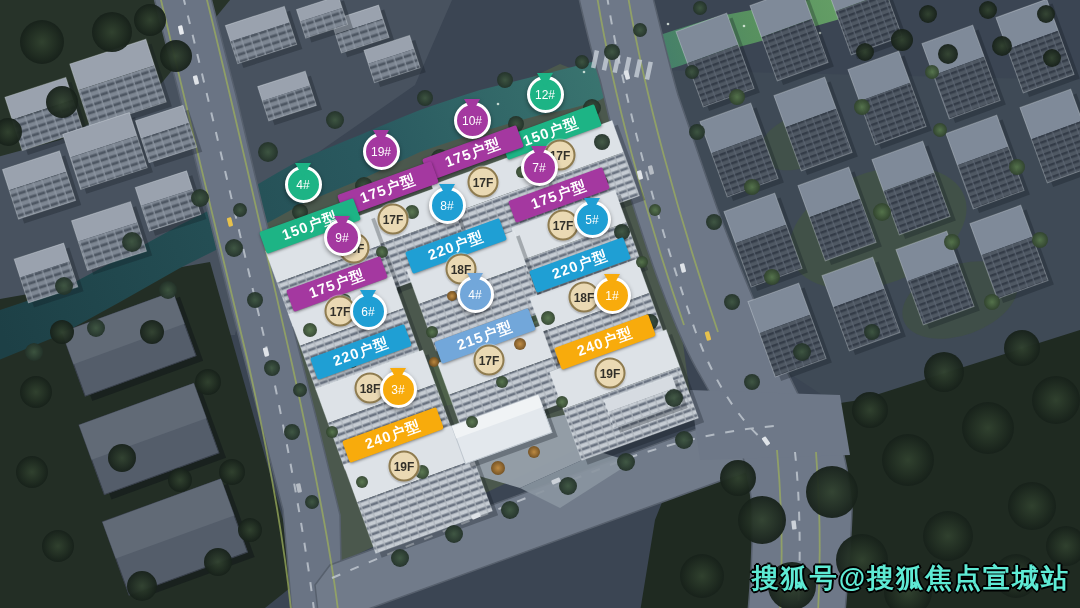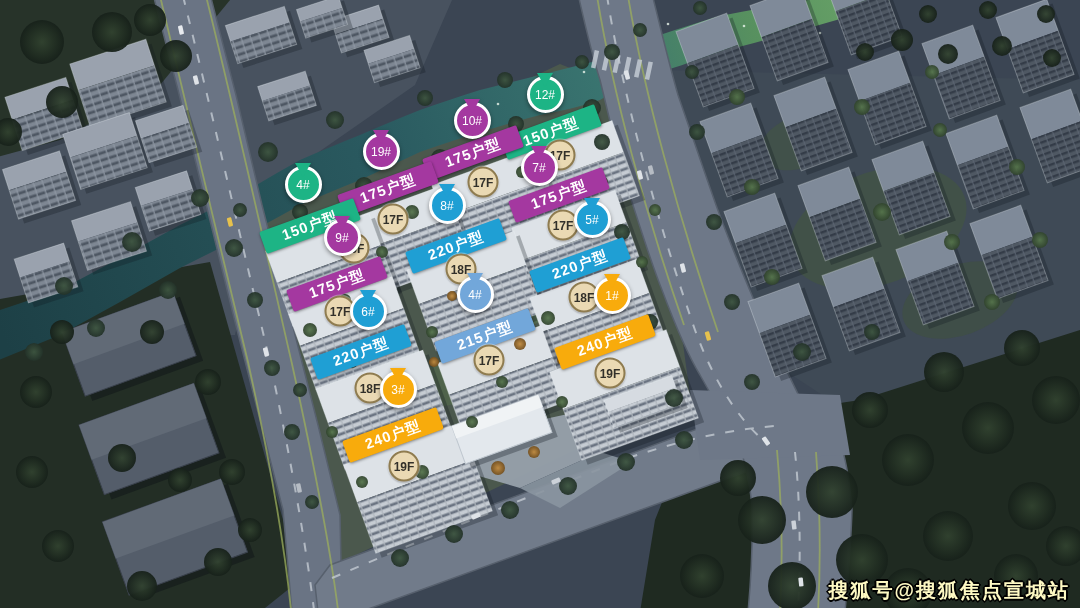--- a/index.html
+++ b/index.html
@@ -13,21 +13,21 @@
           border-radius:2px;padding:0 8px;box-shadow:0 1px 3px rgba(0,0,0,.45);z-index:5;white-space:nowrap;}
   .badge{transform:translate(-50%,-50%);width:31px;height:31px;border-radius:50%;box-sizing:border-box;
          border:2px solid;display:flex;align-items:center;justify-content:center;font-size:12px;
          font-weight:bold;z-index:6;box-shadow:0 0 0 1px rgba(255,255,255,.35),0 1px 2px rgba(0,0,0,.45);}
   .pin{transform:translate(-50%,-19px);display:flex;flex-direction:column;align-items:center;z-index:7;
        filter:drop-shadow(0 2px 2px rgba(0,0,0,.4));}
   .pc{width:37px;height:37px;border-radius:50%;border:3px solid #15803d;box-sizing:border-box;color:#fff;
       font-weight:normal;font-size:12px;display:flex;align-items:center;justify-content:center;}
   .pt{width:0;height:0;border-left:8px solid transparent;border-right:8px solid transparent;
       border-top:14px solid red;margin-top:-3px;}
-  .watermark{position:absolute;right:10px;bottom:4px;font-size:20px;font-weight:bold;color:#fef9c3;
+  .watermark{position:absolute;right:10px;bottom:12px;font-size:27px;font-weight:bold;color:#5eead4;
       letter-spacing:2px;z-index:9;
       text-shadow:-2px 0 #000,2px 0 #000,0 -2px #000,0 2px #000,-1px -1px #000,1px 1px #000,-1px 1px #000,1px -1px #000;}
 </style>
 </head>
 <body>
 
 <div class="stage">
   <svg id="scene" width="1080" height="608" viewBox="0 0 1080 608">
     <defs>
       <pattern id="pwL" width="9" height="7" patternUnits="userSpaceOnUse">

